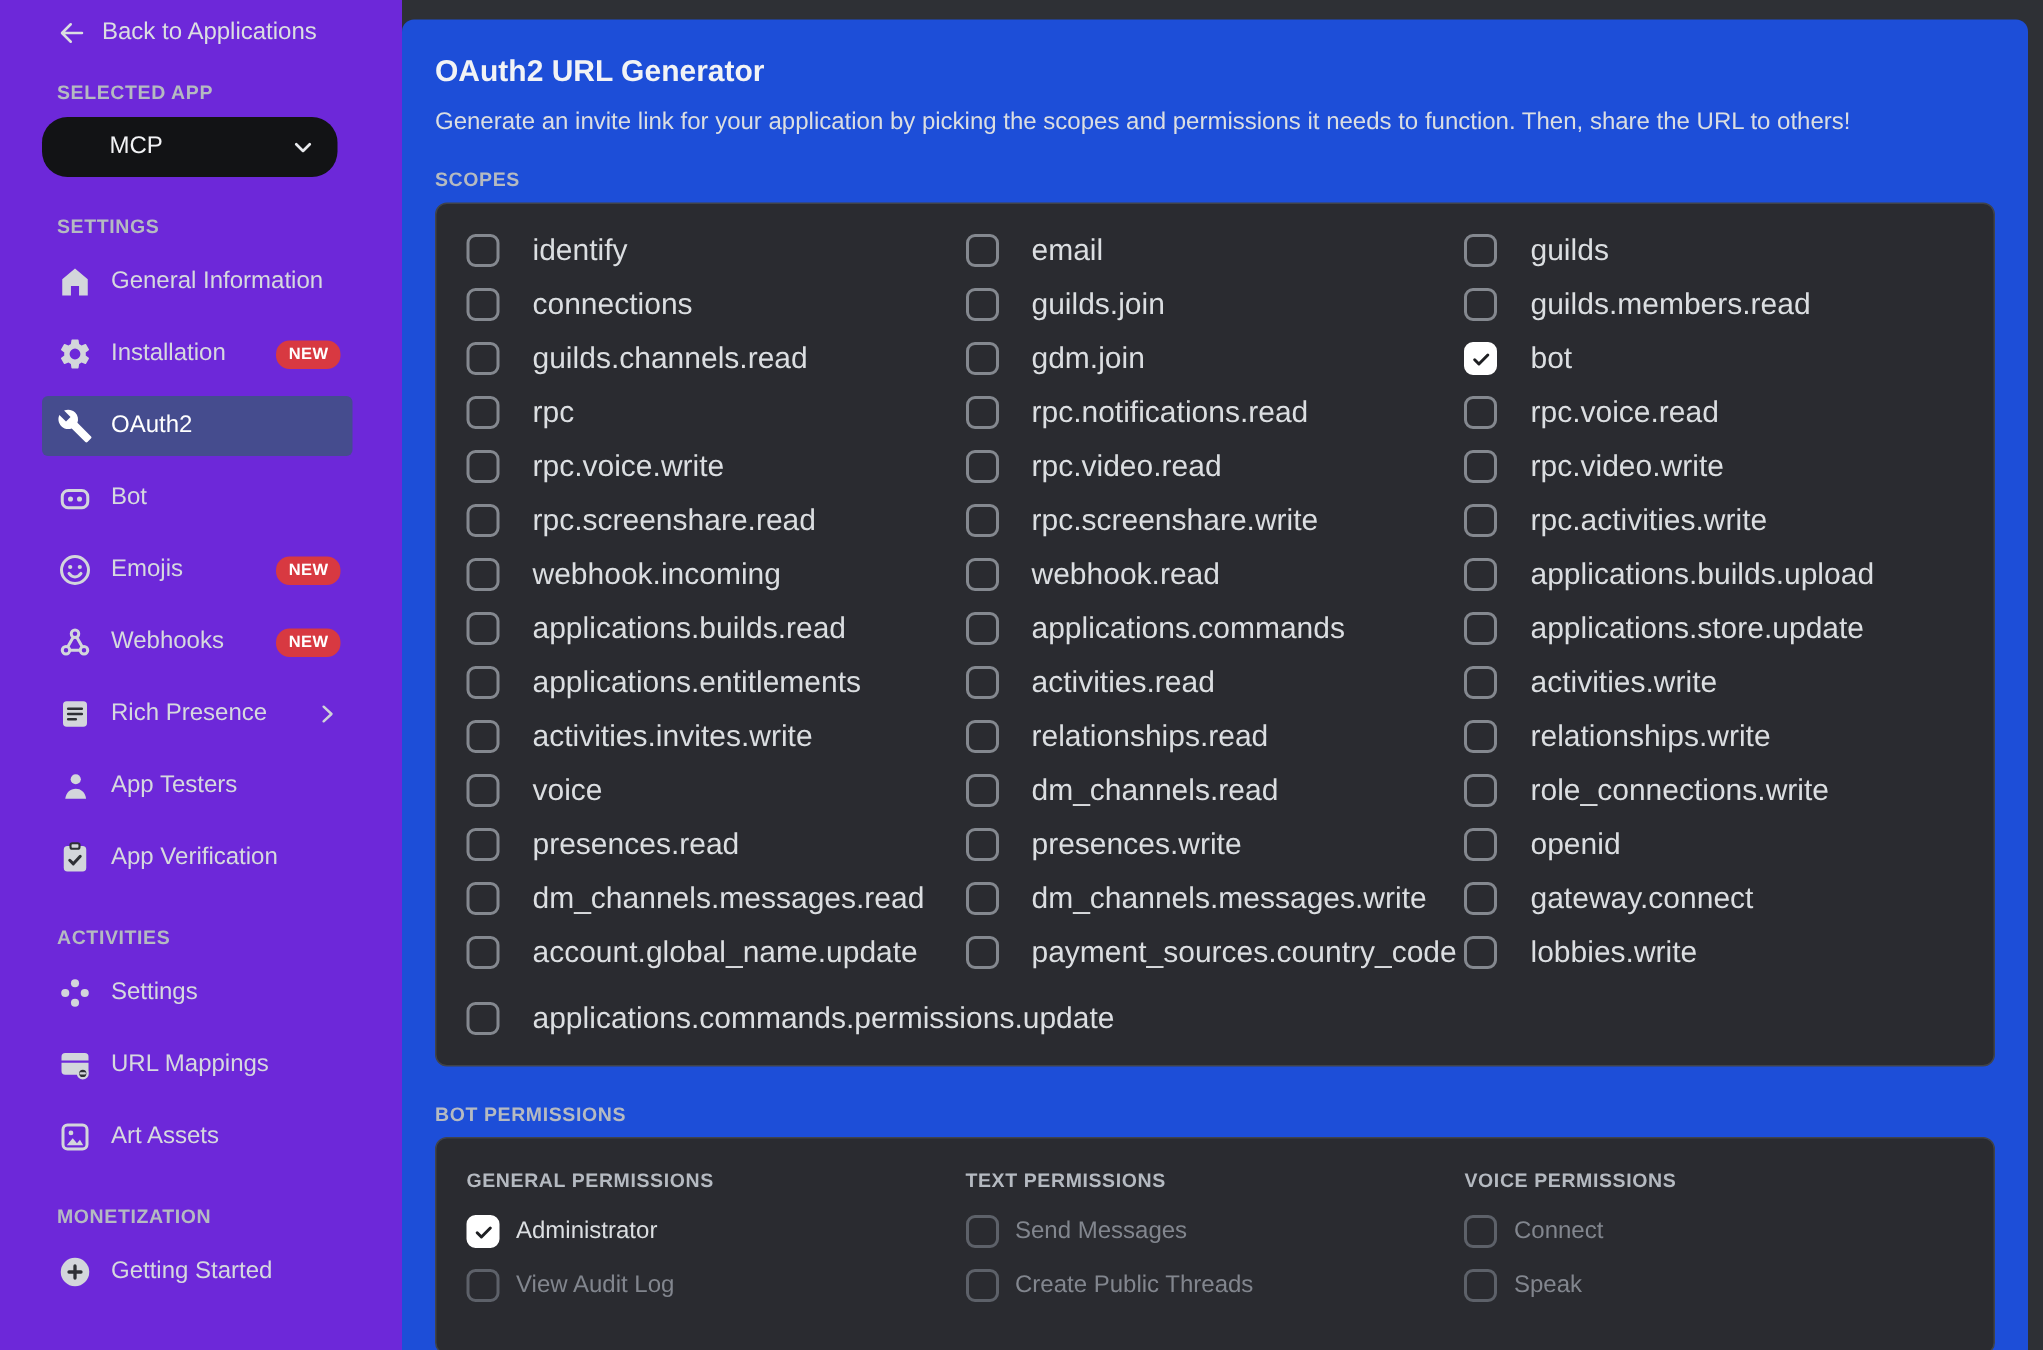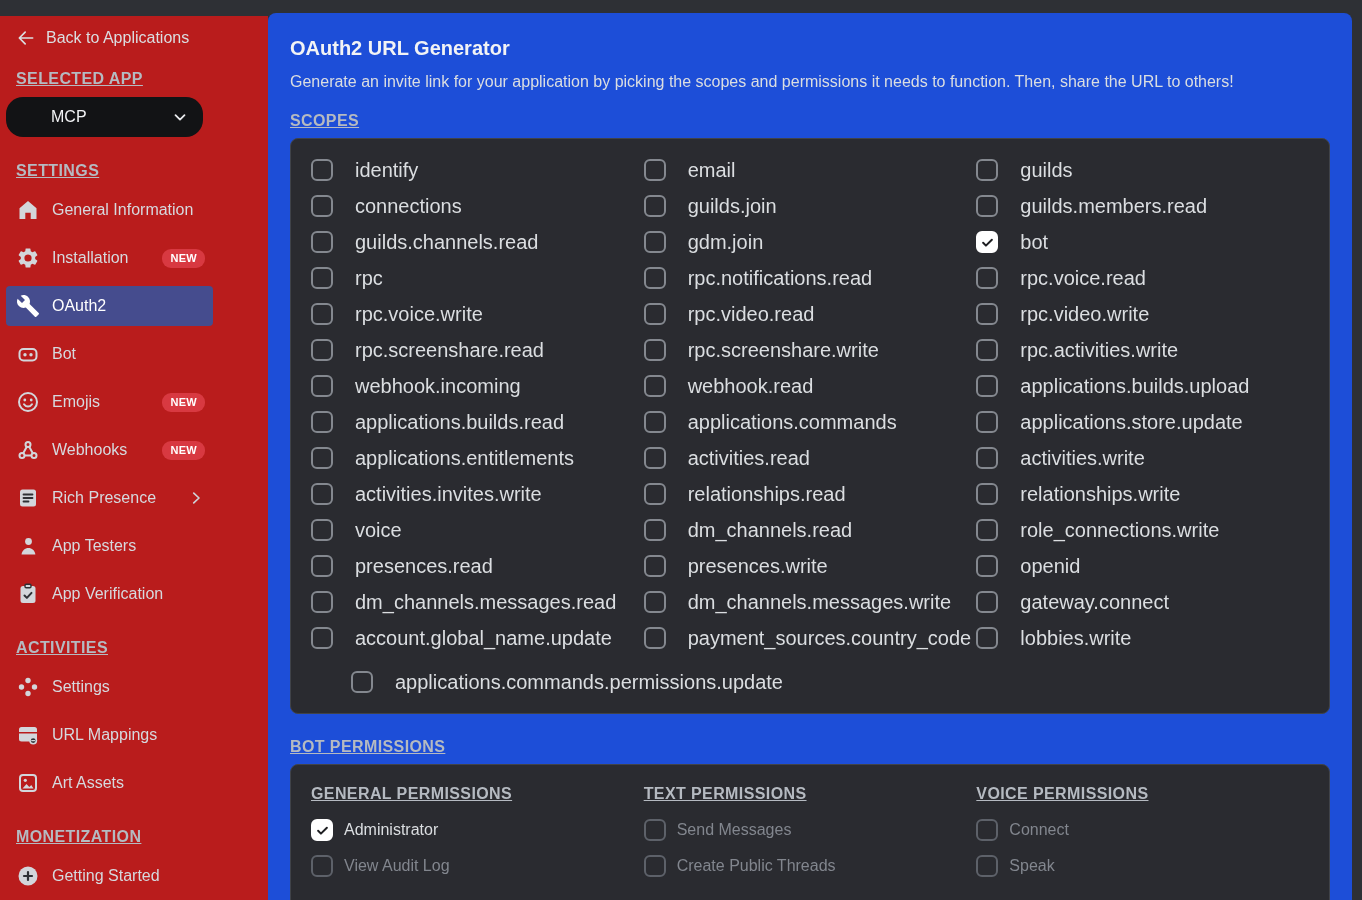--- a/index.html
+++ b/index.html
@@ -6,30 +6,30 @@
   html,body { width: 1362px; height: 900px; }
   body {
     position: relative;
     background: #2e3035;
     font-family: "Liberation Sans", "DejaVu Sans", sans-serif;
     color: #dbdee1;
     overflow: hidden;
   }
   
   .sidebar {
-    position: absolute; left: 0; top: 16px; bottom: 0; width: 268px;
-    background: #b91c1c; padding-left: 6px;
+    position: absolute; left: 0; top: 0; bottom: 0; width: 268px;
+    background: #6d28d9; padding-left: 28px;
   }
   .back-link {
     display: flex; align-items: center; gap: 10px;
     padding: 12px 10px 0 10px; color: #dbdee1; font-size: 16px; cursor: pointer;
   }
   .back-link svg { display: block; }
   .eyebrow {
-    font-size: 16px; font-weight: 700; color: #b5bac1; letter-spacing: .4px; text-decoration: underline;
+    font-size: 13px; font-weight: 700; color: #b5bac1; letter-spacing: .4px;
   }
   .side-app-title { margin: 22px 0 9px 10px; }
   .app-select {
     width: 197px; height: 40px; background: #121315; border-radius: 17px;
     display: flex; align-items: center; padding: 0 14px 0 45px;
     color: #f2f3f5; font-size: 16px; font-weight: 500; cursor: pointer;
   }
   .app-select .chev { margin-left: auto; display: flex; color: #e8eaed; }
   .side-sec-title { margin: 25px 0 10px 10px; }
   .nav-item {
@@ -66,21 +66,21 @@
   .scope {
     display: flex; align-items: center; gap: 22px; height: 22px;
     font-size: 20px; color: #dbdee1; cursor: pointer;
   }
   .cb {
     width: 22px; height: 22px; flex: none; border: 2px solid #84888f;
     border-radius: 6px; background: transparent;
     display: flex; align-items: center; justify-content: center;
   }
   .cb.checked { background: #ffffff; border-color: #ffffff; }
-  .extra-row { margin-top: 22px; margin-left: 40px; }
+  .extra-row { margin-top: 22px; }
   .perm-grid { display: grid; grid-template-columns: repeat(3, 1fr); }
   .perm-head { margin-bottom: 16px; }
   .perm-item {
     display: flex; align-items: center; gap: 11px; height: 22px;
     margin-bottom: 14px; font-size: 16px; color: #dbdee1; cursor: pointer;
   }
   .perm-item.disabled { color: #82868e; }
   .perm-item.disabled .cb { border-color: #5d6169; }
 </style>
 </head>

